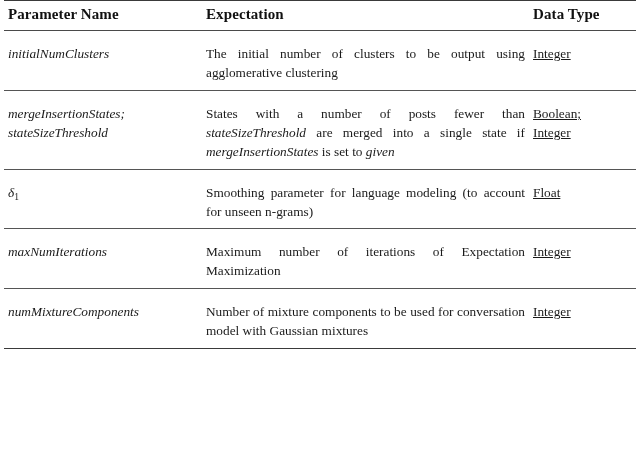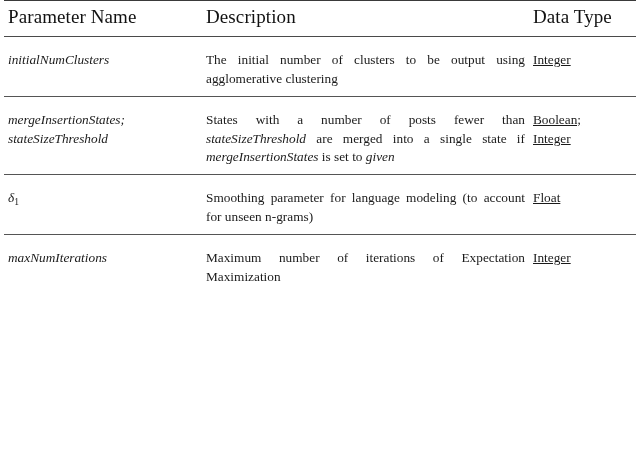--- a/index.html
+++ b/index.html
@@ -26,23 +26,23 @@
     border-collapse: collapse;
     table-layout: fixed;
     font-size: 13.3px;
     line-height: 1.42;
   }
   col.c-name  { width: 198px; }
   col.c-desc  { width: 327px; }
   col.c-type  { width: 107px; }
 
   table.param-table thead th {
-    font-weight: normal;
+    font-weight: bold;
     text-align: left;
-    font-size: 19px;
+    font-size: 15px;
     padding: 3px 4px 5px 4px;
     vertical-align: bottom;
     letter-spacing: 0.1px;
   }
   
   .rule-top    { border-top: 1.3px solid #3a3a3a; }
 
   table.param-table tbody tr > td {
     vertical-align: top;
     padding: 14px 4px 7px 4px;
@@ -77,21 +77,21 @@
 <div id="table-wrap">
   <table class="param-table">
     <colgroup>
       <col class="c-name">
       <col class="c-desc">
       <col class="c-type">
     </colgroup>
     <thead>
       <tr class="rule-top">
         <th class="hdr-th">Parameter Name</th>
-        <th class="hdr-th">Description</th>
+        <th class="hdr-th">Expectation</th>
         <th class="hdr-th">Data Type</th>
       </tr>
     </thead>
     <tbody id="table-body">
         <tr class="first-body">
           <td class="cell-name"><span class="pname">initialNumClusters</span></td>
           <td class="cell-desc"><span class="desc-text">The initial number of clusters to be output using agglomerative clustering</span></td>
           <td class="cell-type">Integer</td>
         </tr>
         <tr>
@@ -104,15 +104,20 @@
         <tr>
           <td class="cell-name"><span class="math">δ<sub>1</sub></span></td>
           <td class="cell-desc"><span class="desc-text">Smoothing parameter for language modeling (to account for unseen n-grams)</span></td>
           <td class="cell-type">Float</td>
         </tr>
         <tr>
           <td class="cell-name"><span class="pname">maxNumIterations</span></td>
           <td class="cell-desc"><span class="desc-text">Maximum number of iterations of Expectation Maximization</span></td>
           <td class="cell-type">Integer</td>
         </tr>
+        <tr>
+          <td class="cell-name" style="border-bottom: 1.3px solid rgb(58, 58, 58);"><span class="pname">numMixtureComponents</span></td>
+          <td class="cell-desc" style="border-bottom: 1.3px solid rgb(58, 58, 58);"><span class="desc-text">Number of mixture components to be used for conversation model with Gaussian mixtures</span></td>
+          <td class="cell-type" style="border-bottom: 1.3px solid rgb(58, 58, 58);">Integer</td>
+        </tr>
       </tbody>
   </table>
 </div>
 
 </body></html>

